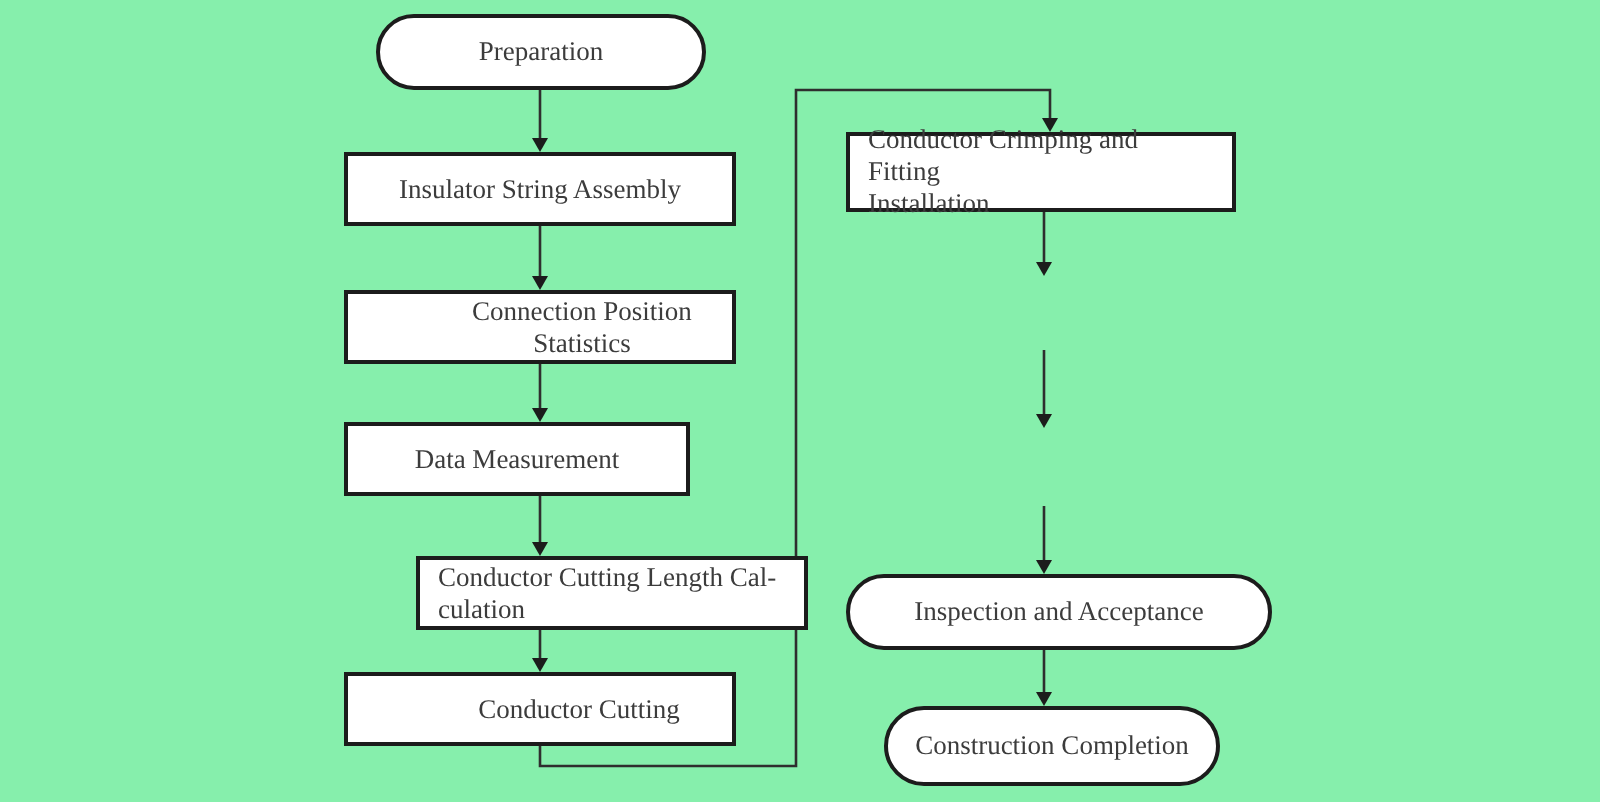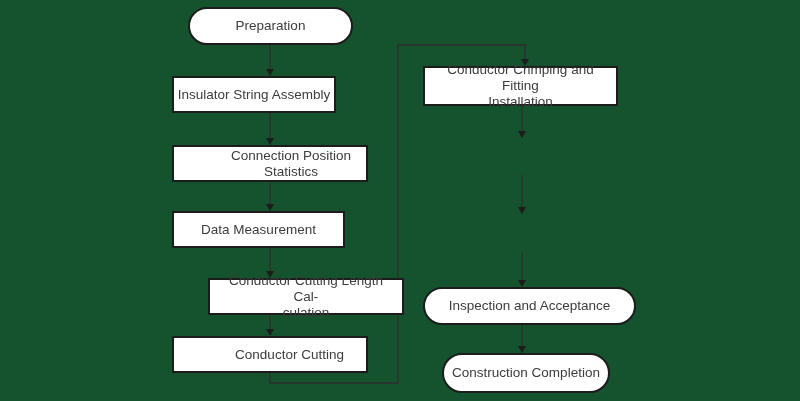--- a/index.html
+++ b/index.html
@@ -4,22 +4,22 @@
 <style>
   html, body {
     margin: 0;
     padding: 0;
     background: #ffffff;
   }
   .stage {
     position: relative;
     width: 800px;
     height: 401px;
-    background: #14532d;
-    font-family: Liberation Sans, sans-serif;
+    background: #86efac;
+    font-family: Liberation Serif, serif;
     overflow: hidden;
   }
   .stage svg.wires {
     position: absolute;
     left: 0;
     top: 0;
     pointer-events: none;
   }
   .node {
     position: absolute;
@@ -36,26 +36,26 @@
     z-index: 2;
   }
   .node .label {
     white-space: pre-line;
   }
   .node.terminator {
     border-radius: 20px;
   }
   .node.left-text {
     justify-content: flex-start;
-    text-align: center;
+    text-align: left;
     padding: 0 9px;
   }
   
   #node-preparation            { left: 188px; top:   7px; width: 165px; height: 38px; }
-  #node-insulator-assembly     { left: 172px; top:  76px; width: 164px; height: 37px; }
+  #node-insulator-assembly     { left: 172px; top:  76px; width: 196px; height: 37px; }
   #node-connection-statistics  { left: 172px; top: 145px; width: 196px; height: 37px; padding-left: 42px; }
   #node-data-measurement       { left: 172px; top: 211px; width: 173px; height: 37px; }
   #node-cutting-length-calc    { left: 172px; top: 278px; width: 196px; height: 37px; margin-left: 36px; }
   #node-conductor-cutting      { left: 172px; top: 336px; width: 196px; height: 37px; padding-left: 39px; }
   
   #node-crimping-fitting       { left: 423px; top:  66px; width: 195px; height: 40px; }
   #node-conductor-installation { left: 423px; top: 138px; width: 195px; height: 37px; }
   #node-sag-remeasurement      { left: 423px; top: 214px; width: 195px; height: 39px; }
   #node-inspection-acceptance  { left: 423px; top: 287px; width: 213px; height: 38px; border-radius: 19px; }
   #node-construction-completion{ left: 442px; top: 353px; width: 168px; height: 40px; }

